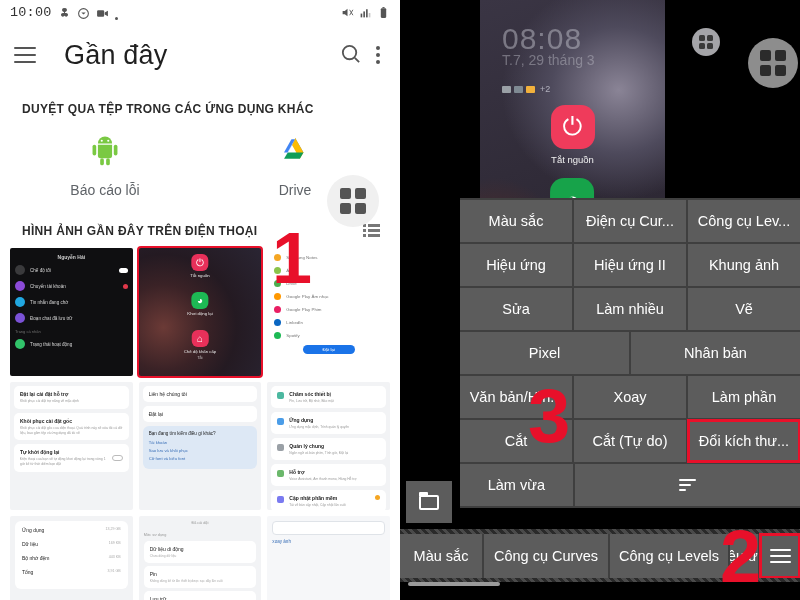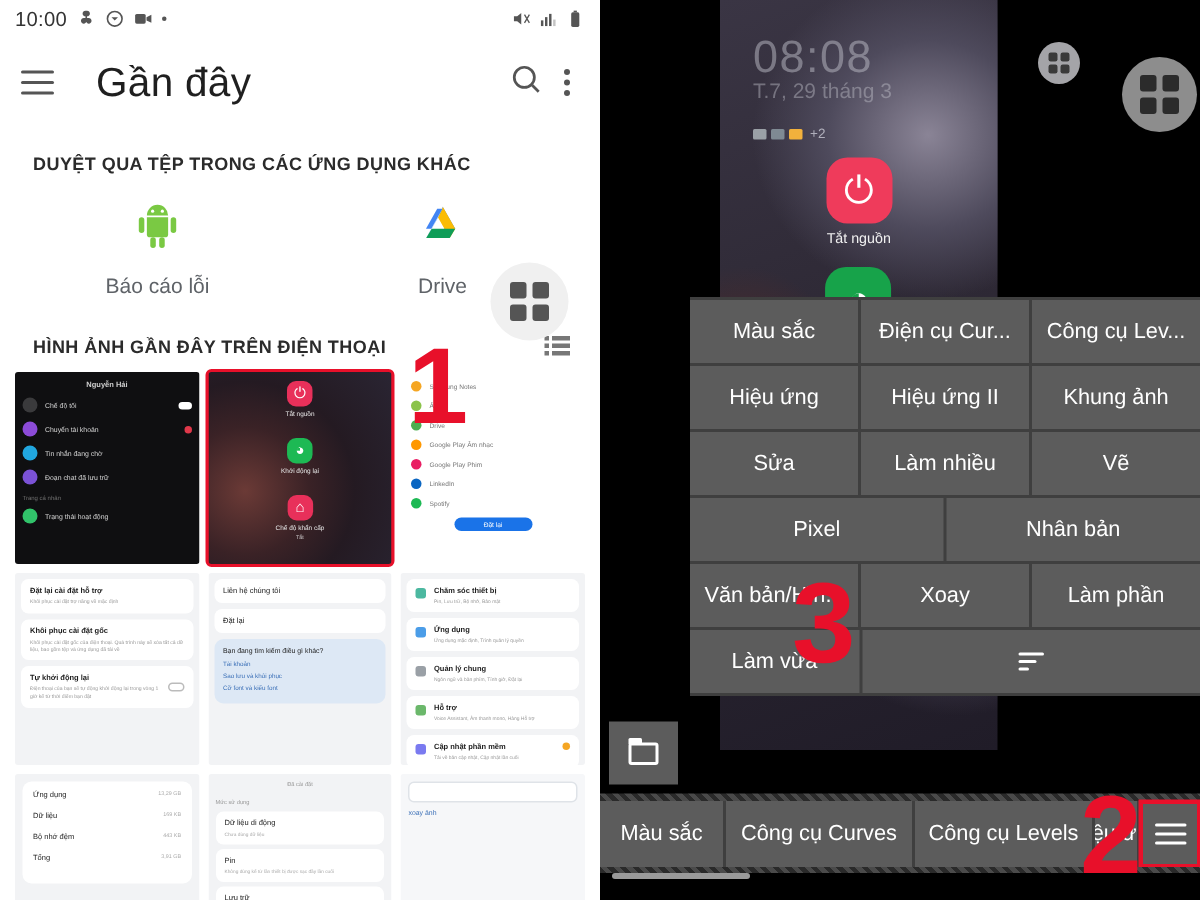--- a/index.html
+++ b/index.html
@@ -17,21 +17,21 @@
     background: #ffffff;
     overflow: hidden;
   }
 
   
   #statusbar {
     height: 24px; display: flex; align-items: center;
     padding: 0 10px; font-size: 13px; color: #3c3c3c;
   }
   #statusbar .clock { font-size: 13.5px; letter-spacing: .2px; color:#333; }
-  #statusbar .sb-left { display: flex; align-items: center; gap: 6px; }
+  #statusbar .sb-left { display: flex; align-items: flex-end; gap: 6px; font-family: Liberation Mono, monospace; }
   #statusbar .sb-right { margin-left: auto; display: flex; align-items: center; gap: 5px; }
   .sb-ico { width: 13px; height: 13px; display:inline-block; }
   .sb-dot { width:3px;height:3px;border-radius:50%;background:#555;display:inline-block; }
 
   
   #appbar {
     height: 62px; display: flex; align-items: center;
     padding: 0 14px; gap: 14px;
   }
   #appbar .title {
@@ -660,20 +660,25 @@
     <div class="menu-row">
       <div class="menu-btn">Pixel</div>
       <div class="menu-btn">Nhân bản</div>
     </div>
     <div class="menu-row">
       <div class="menu-btn">Văn bản/Hìn...</div>
       <div class="menu-btn">Xoay</div>
       <div class="menu-btn">Làm phần</div>
     </div>
     <div class="menu-row">
+      <div class="menu-btn">Cắt</div>
+      <div class="menu-btn">Cắt (Tự do)</div>
+      <div class="menu-btn hl">Đổi kích thư...</div>
+    </div>
+    <div class="menu-row">
       <div class="menu-btn">Làm vừa</div>
       <div class="menu-btn wide">
         <span class="sort-ico">
             <i></i>
             <i></i>
             <i></i>
           </span>
       </div>
     </div>
   </div>

